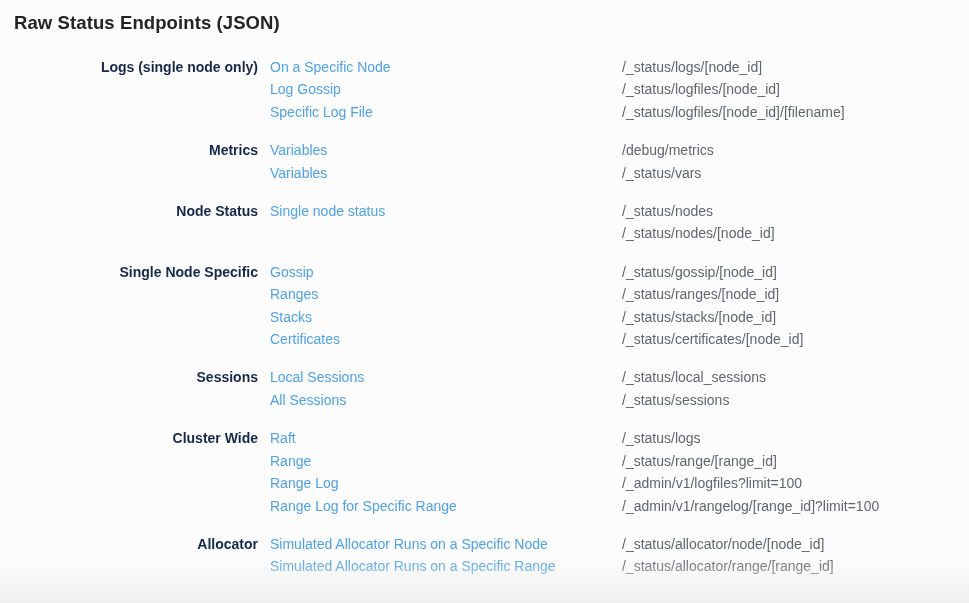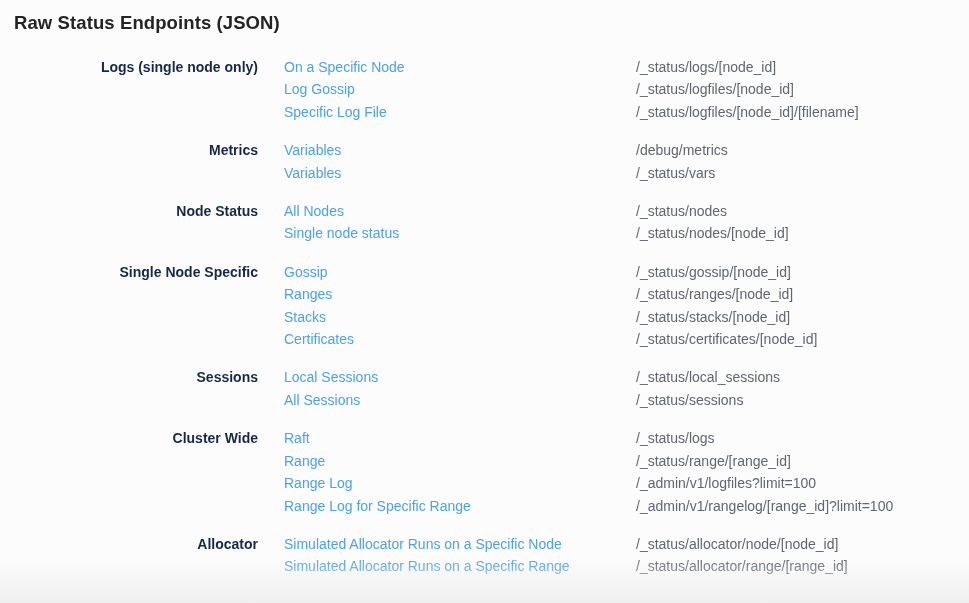--- a/index.html
+++ b/index.html
@@ -36,21 +36,21 @@
   .col-category {
     width: 258px;
     flex: 0 0 258px;
     text-align: right;
     color: var(--category, #152849);
     font-weight: 600;
   }
   .col-links {
     width: 352px;
     flex: 0 0 352px;
-    margin-left: 26px;
+    margin-left: 12px;
   }
   .col-links a {
     display: block;
     color: var(--link, #4da2e8);
     text-decoration: none;
     cursor: pointer;
   }
   .col-urls {
     color: var(--url, #60666f);
   }
@@ -91,21 +91,20 @@
           <a href="#">Variables</a>
         </div>
     <div class="col-urls">
           <div>/debug/metrics</div>
           <div>/_status/vars</div>
         </div>
   </div>
       <div class="section">
     <div class="col-category">Node Status</div>
     <div class="col-links">
-          <a href="#">All Nodes</a>
           <a href="#">Single node status</a>
         </div>
     <div class="col-urls">
           <div>/_status/nodes</div>
           <div>/_status/nodes/[node_id]</div>
         </div>
   </div>
       <div class="section">
     <div class="col-category">Single Node Specific</div>
     <div class="col-links">

